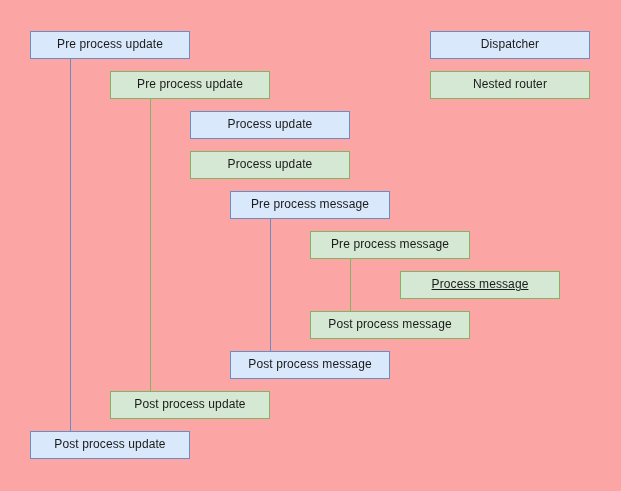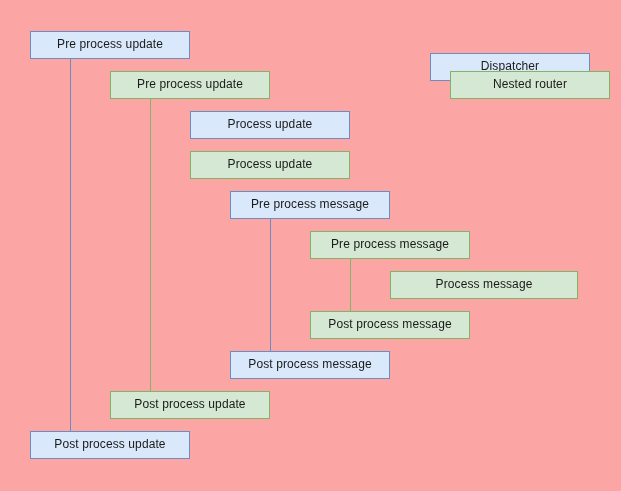--- a/index.html
+++ b/index.html
@@ -64,23 +64,23 @@
       <div class="connector dispatcher" style="left: 270px; top: 219px; height: 132px;"></div>
       <div class="connector nested" style="left: 350px; top: 259px; height: 52px;"></div>
     </div>
   <div id="node-layer">
       <div class="node dispatcher" style="left: 30px; top: 31px; width: 160px; height: 28px;">Pre process update</div>
       <div class="node nested" style="left: 110px; top: 71px; width: 160px; height: 28px;">Pre process update</div>
       <div class="node dispatcher" style="left: 190px; top: 111px; width: 160px; height: 28px;">Process update</div>
       <div class="node nested" style="left: 190px; top: 151px; width: 160px; height: 28px;">Process update</div>
       <div class="node dispatcher" style="left: 230px; top: 191px; width: 160px; height: 28px;">Pre process message</div>
       <div class="node nested" style="left: 310px; top: 231px; width: 160px; height: 28px;">Pre process message</div>
-      <div class="node nested" style="left: 390px; top: 271px; width: 188px; height: 28px;">Process message</div>
+      <div class="node nested" style="left: 400px; top: 271px; width: 160px; height: 28px; text-decoration: underline;">Process message</div>
       <div class="node nested" style="left: 310px; top: 311px; width: 160px; height: 28px;">Post process message</div>
       <div class="node dispatcher" style="left: 230px; top: 351px; width: 160px; height: 28px;">Post process message</div>
       <div class="node nested" style="left: 110px; top: 391px; width: 160px; height: 28px;">Post process update</div>
       <div class="node dispatcher" style="left: 30px; top: 431px; width: 160px; height: 28px;">Post process update</div>
     </div>
   <div id="legend-layer">
-      <div class="node dispatcher" style="left: 430px; top: 31px; width: 160px; height: 28px; margin-top: 22px;">Dispatcher</div>
-      <div class="node nested" style="left: 450px; top: 71px; width: 160px; height: 28px;">Nested router</div>
+      <div class="node dispatcher" style="left: 430px; top: 31px; width: 160px; height: 28px;">Dispatcher</div>
+      <div class="node nested" style="left: 430px; top: 71px; width: 160px; height: 28px;">Nested router</div>
     </div>
 </div>
 
 </body></html>

